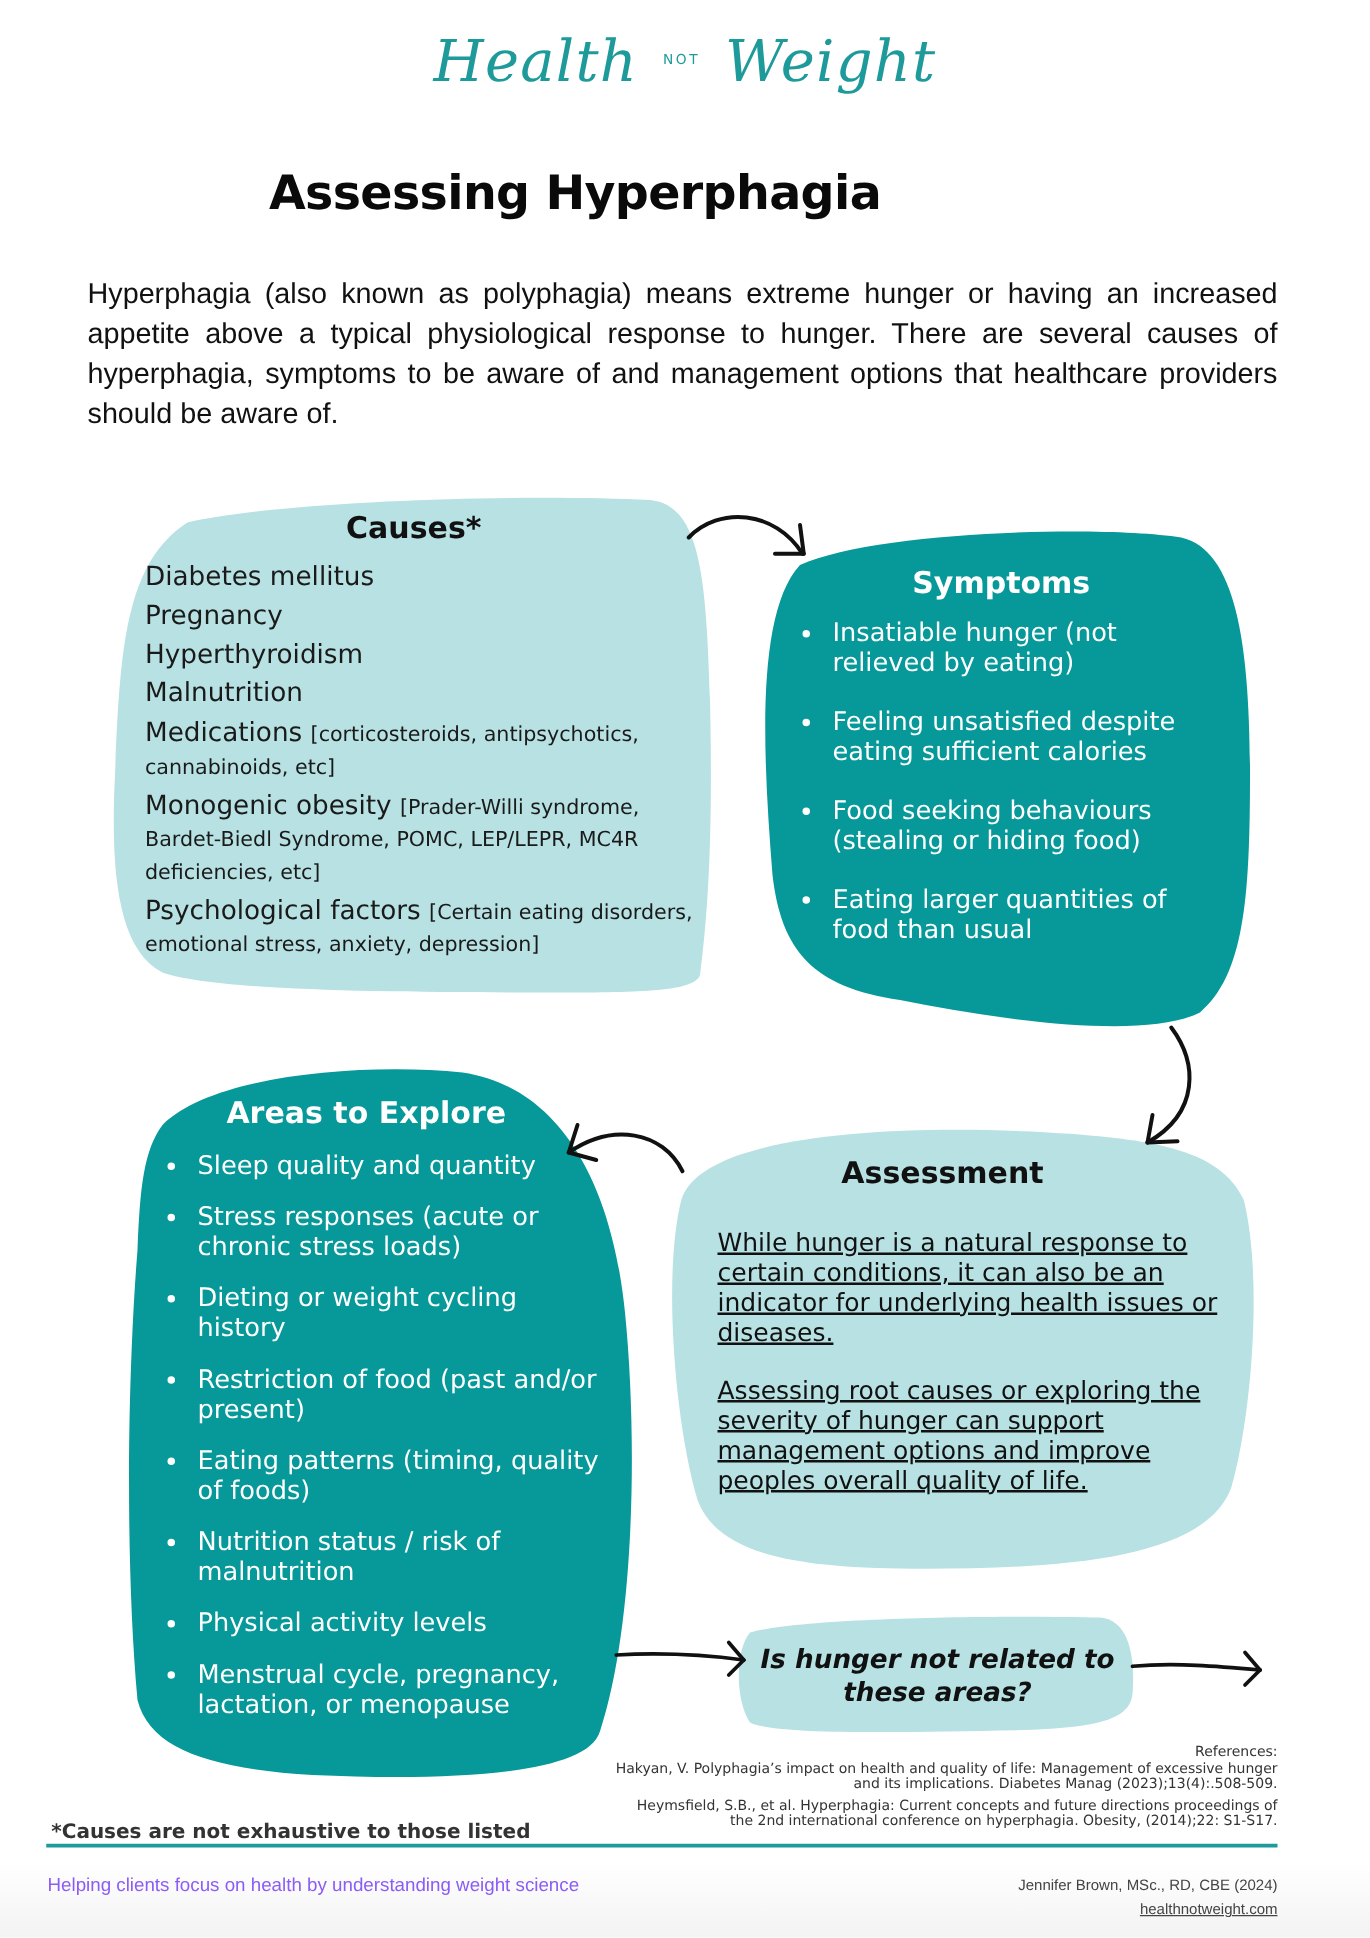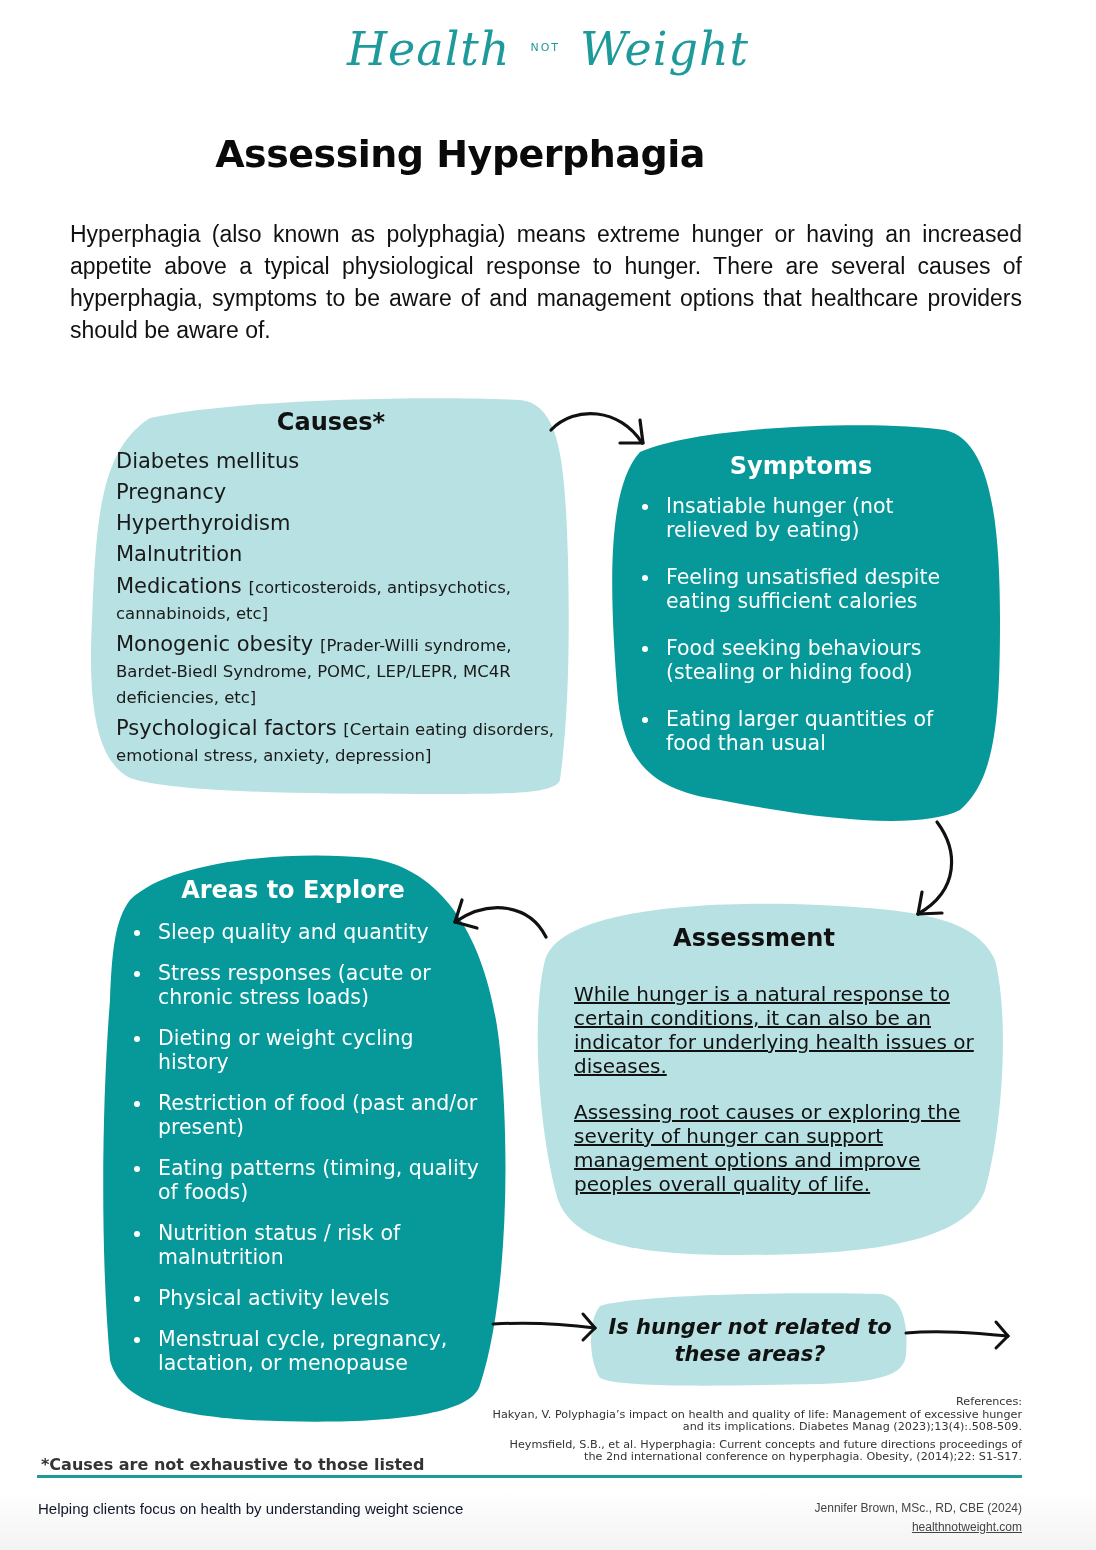--- a/index.html
+++ b/index.html
@@ -84,21 +84,21 @@
       left: 490px; top: 1396px; width: 532px; text-align: right;
       font-size: 11.2px; line-height: 12.5px; color: #333;
     }
     .refs div { margin-bottom: 5px; }
     .footnote { left: 41px; top: 1455px; font-size: 16px; color: #333; font-weight: bold; }
     .rule {
       left: 37px; top: 1475px; width: 985px; height: 3px; background: #1e9a9b;
     }
     .tagline {
       left: 38px; top: 1500px; font-family: "Liberation Sans", sans-serif;
-      font-size: 15px; color: #0f172a;
+      font-size: 15px; color: #8b5cf6;
     }
     .author {
       right: 74px; top: 1499px; text-align: right;
       font-family: "Liberation Sans", sans-serif; font-size: 12px; color: #444;
       line-height: 19px;
     }
     .author a { color: #444; text-decoration: underline; }
     .bottom-fade {
       left: 0; top: 1490px; width: 1096px; height: 60px;
       background: linear-gradient(#ffffff, #f3f3f3);

